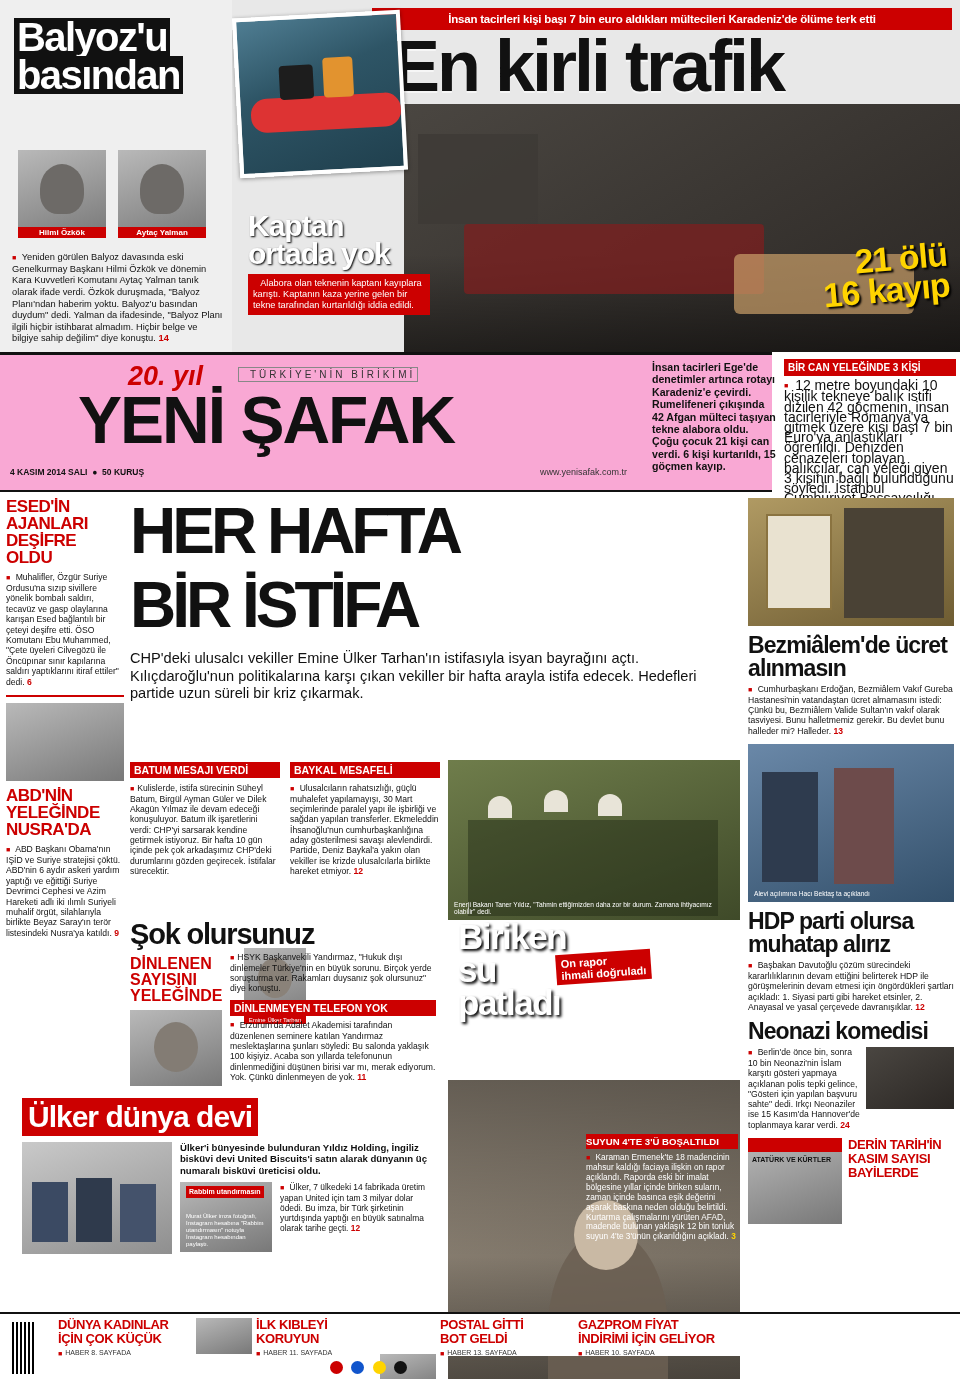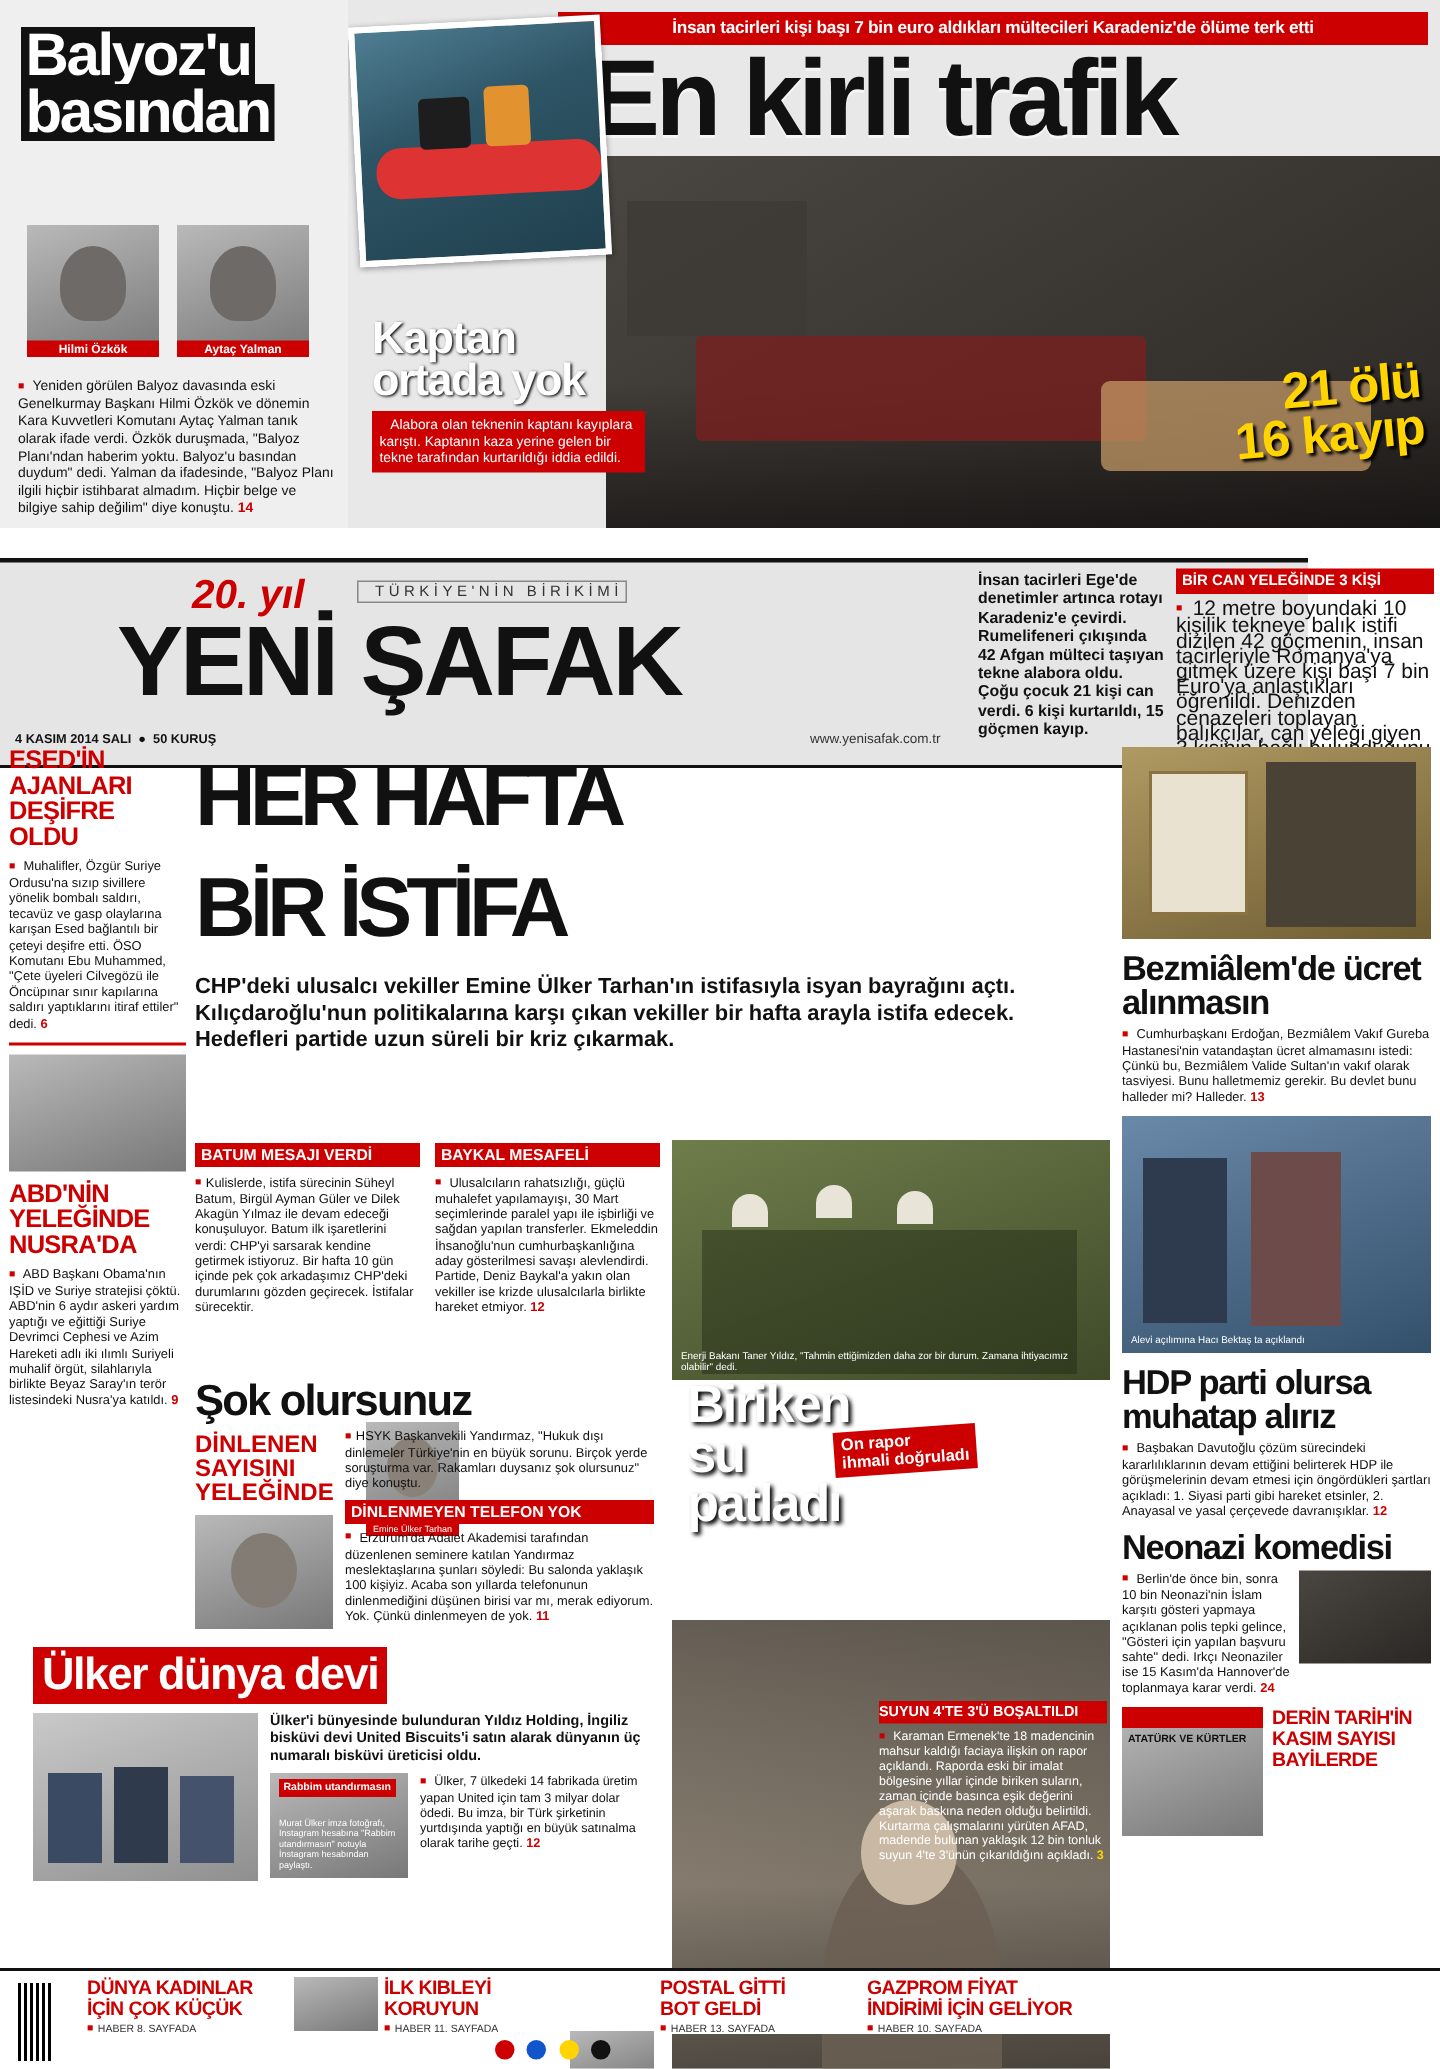--- a/index.html
+++ b/index.html
@@ -56,21 +56,21 @@
   .kaptan { position:absolute; left:248px; top:212px; width:182px; }
   .kaptan h3 { margin:0; font-size:30px; line-height:28px; font-weight:bold; color:#fff;
      text-shadow:1px 1px 2px #000; letter-spacing:-1px;}
   .kaptan .box { margin-top:6px; background:#cc0000; color:#fff; font-size:9.2px; line-height:11px;
      padding:4px 5px; }
   .olu { position:absolute; right:12px; bottom:46px; text-align:right; color:#ffd400;
      font-size:34px; font-weight:bold; line-height:31px; text-shadow:2px 2px 2px #000;
      transform:rotate(-5deg); letter-spacing:-1px;}
 
   
-  .masthead { position:absolute; left:0; top:372px; width:872px; height:140px; background:#e5e5e5;
+  .masthead { position:absolute; left:0; top:352px; width:772px; height:140px; background:#f9a8d4;
      border-top:3px solid #111; border-bottom:2px solid #111;}
   .yil { font-size:27px; font-weight:bold; color:#cc0000; font-style:italic; position:absolute; left:128px; top:6px;}
   .turkiye { position:absolute; left:250px; top:14px; font-size:10px; letter-spacing:3px; color:#333; }
   .turkiye-line { position:absolute; left:238px; top:12px; width:180px; height:15px; border:1px solid #888; }
   .logo { position:absolute; left:78px; top:32px; font-size:66px; font-weight:bold; letter-spacing:-2px;
      color:#111; line-height:66px;}
   .mh-meta { position:absolute; left:10px; top:112px; font-size:8.5px; font-weight:bold; }
   .mh-url { position:absolute; left:540px; top:112px; font-size:9px; color:#333; }
   .mh-col2 { position:absolute; left:652px; top:6px; width:126px; font-size:10.6px; line-height:12.4px;
      font-weight:bold; }
@@ -79,23 +79,23 @@
   .mh-col3 .bd { font-size:14px; line-height:10.2px; margin-top:4px; }
 
   
   .leftcol { position:absolute; left:6px; top:498px; width:118px; }
   .lc-head { color:#cc0000; font-size:17px; font-weight:bold; line-height:17px; letter-spacing:-.5px;}
   .lc-body { font-size:8.6px; line-height:10.4px; margin-top:6px; }
   .hr-red { border-top:2px solid #cc0000; margin:8px 0 6px; }
 
   
   .mainhead { position:absolute; left:130px; top:494px; width:608px; }
-  .mainhead h1 { margin:0; font-size:56px; line-height:74px; font-weight:bold; letter-spacing:-4px;
+  .mainhead h1 { margin:0; font-size:64px; line-height:74px; font-weight:bold; letter-spacing:-4px;
      text-transform:uppercase; }
-  .mainhead p { margin:8px 0 0; font-size:14.6px; line-height:17.6px; font-weight:bold; }
+  .mainhead p { margin:8px 0 0; font-size:14.6px; line-height:17.6px; font-weight:normal; }
 
   
   .subcols { position:absolute; left:130px; top:762px; width:312px; }
   .subcol-hd { background:#cc0000; color:#fff; font-size:10.5px; font-weight:bold; padding:2px 4px; }
   .subcol-bd { font-size:8.6px; line-height:10.3px; margin-top:5px; }
 
   .sok { position:absolute; left:130px; top:920px; width:312px; }
   .sok h2 { margin:0; font-size:29px; font-weight:bold; letter-spacing:-1.2px; line-height:28px;}
   .sok .lead { color:#cc0000; font-weight:bold; font-size:16px; line-height:16px; margin-top:4px;}
   .sok .body { font-size:8.6px; line-height:10.3px; }

